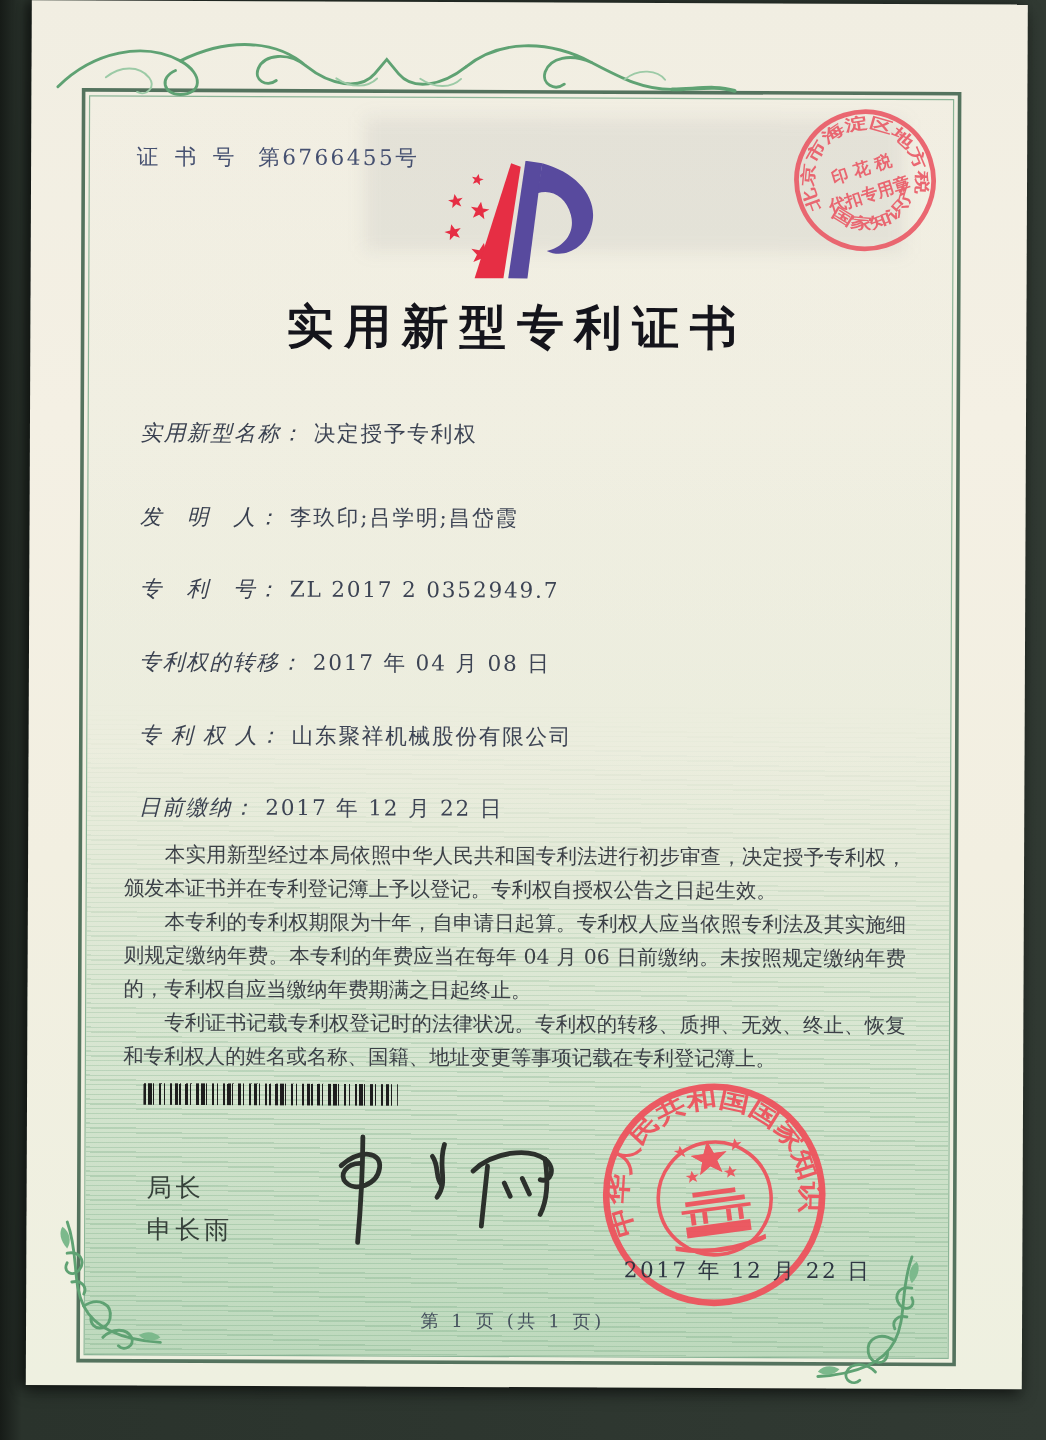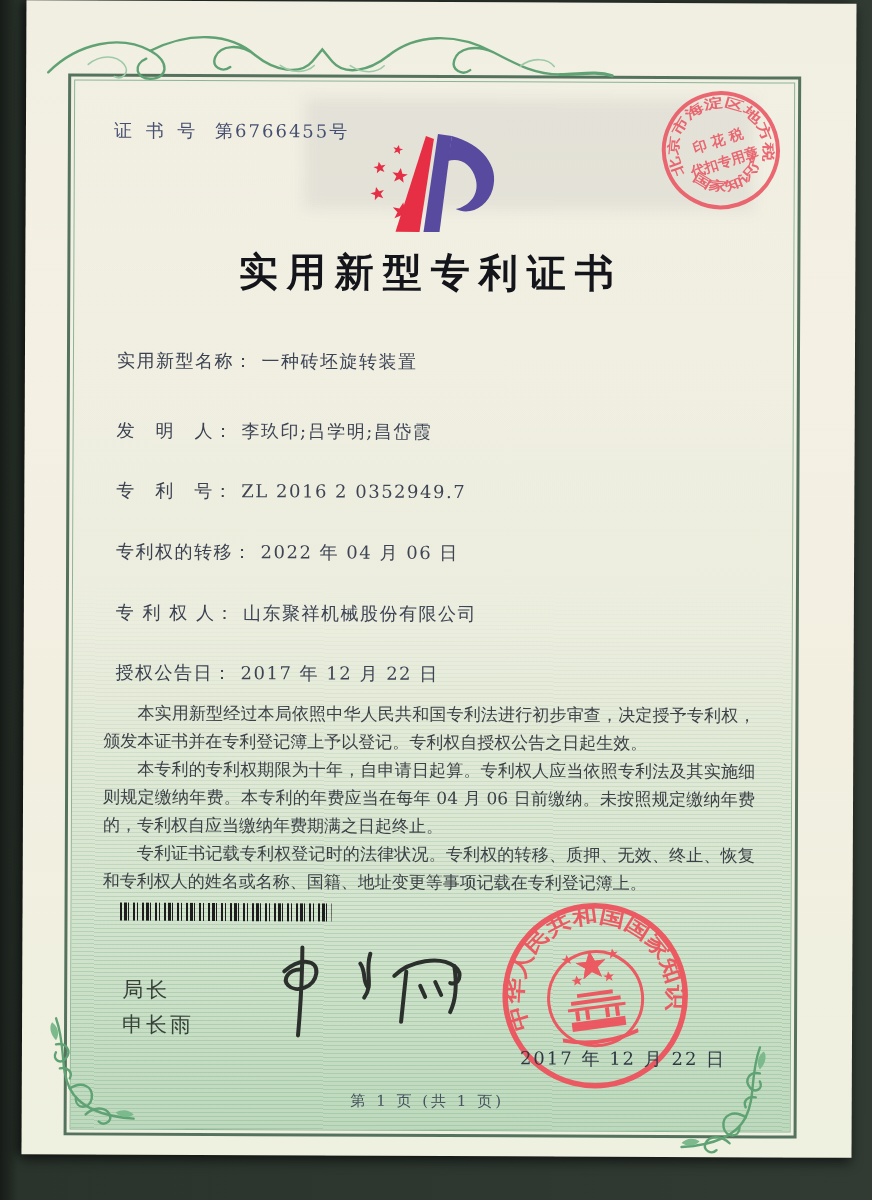--- a/index.html
+++ b/index.html
@@ -28,21 +28,21 @@
   .corner-bl{left:24px;top:1014px;}
   .corner-br{left:652px;top:1040px;transform:scaleX(-1);}
   
   .certno{position:absolute;left:88px;top:118px;font-size:18px;letter-spacing:4px;color:#455070;}
   .certno .num{letter-spacing:2px;margin-left:6px;text-align:right;}
   .title{position:absolute;left:42px;top:244px;width:727px;text-align:center;
          font-size:39px;font-weight:700;letter-spacing:9px;color:#14141b;}
   .logo{position:absolute;left:338px;top:132px;}
   .fields{position:absolute;left:92px;top:348px;width:620px;color:#3a4150;}
   .frow{position:absolute;left:0;font-size:18px;letter-spacing:1.5px;white-space:nowrap;}
-  .frow .lab{color:#3a4150;}
+  .frow .lab{color:#3a4150;font-style:italic;}
   .frow .val{margin-left:8px;color:#3d4454;}
   .paras{position:absolute;left:80px;top:698px;width:652px;font-size:17px;line-height:28px;
          text-align:justify;color:#3c4147;}
   .paras p{margin:0;text-indent:2em;}
   .barcode{position:absolute;left:97px;top:902px;width:212px;height:18px;
       background-image:repeating-linear-gradient(90deg,
       #1d1d1d 0 2px,rgba(0,0,0,0) 2px 4px,
       #1d1d1d 4px 7px,rgba(0,0,0,0) 7px 8px,
       #1d1d1d 8px 9px,rgba(0,0,0,0) 9px 13px,
       #1d1d1d 13px 15px,rgba(0,0,0,0) 15px 17px,
@@ -153,36 +153,36 @@
       <g fill="#584a9e">
         <path d="M74 0 L88 2 L76 98 L60 98 Z"></path>
         <path d="M88 2 C 118 10 136 32 129 55 C 124 73 106 82 92 75 C 106 72 116 60 112 45 C 108 30 96 23 84 27 Z"></path>
       </g>
     </svg>
 
     <div class="title">实用新型专利证书</div>
 
     <div class="fields">
       <div class="frow" style="top:0">
-        <span class="lab">实用新型名称：</span><span class="val">一种砖坯旋转装置</span>
+        <span class="lab">实用新型名称：</span><span class="val">决定授予专利权</span>
       </div>
       <div class="frow" style="top:70px">
         <span class="lab">发　明　人：</span><span class="val">李玖印;吕学明;昌岱霞</span>
       </div>
       <div class="frow" style="top:130px">
-        <span class="lab">专　利　号：</span><span class="val">ZL 2016 2 0352949.7</span>
+        <span class="lab">专　利　号：</span><span class="val">ZL 2017 2 0352949.7</span>
       </div>
       <div class="frow" style="top:191px">
-        <span class="lab">专利权的转移：</span><span class="val">2022 年 04 月 06 日</span>
+        <span class="lab">专利权的转移：</span><span class="val">2017 年 04 月 08 日</span>
       </div>
       <div class="frow" style="top:252px">
         <span class="lab">专 利 权 人：</span><span class="val">山东聚祥机械股份有限公司</span>
       </div>
       <div class="frow" style="top:312px">
-        <span class="lab">授权公告日：</span><span class="val">2017 年 12 月 22 日</span>
+        <span class="lab">日前缴纳：</span><span class="val">2017 年 12 月 22 日</span>
       </div>
     </div>
 
     <div class="paras">
       <p>本实用新型经过本局依照中华人民共和国专利法进行初步审查，决定授予专利权，颁发本证书并在专利登记簿上予以登记。专利权自授权公告之日起生效。</p>
       <p>本专利的专利权期限为十年，自申请日起算。专利权人应当依照专利法及其实施细则规定缴纳年费。本专利的年费应当在每年 04 月 06 日前缴纳。未按照规定缴纳年费的，专利权自应当缴纳年费期满之日起终止。</p>
       <p>专利证书记载专利权登记时的法律状况。专利权的转移、质押、无效、终止、恢复和专利权人的姓名或名称、国籍、地址变更等事项记载在专利登记簿上。</p>
     </div>
 
     <div class="barcode"></div>

